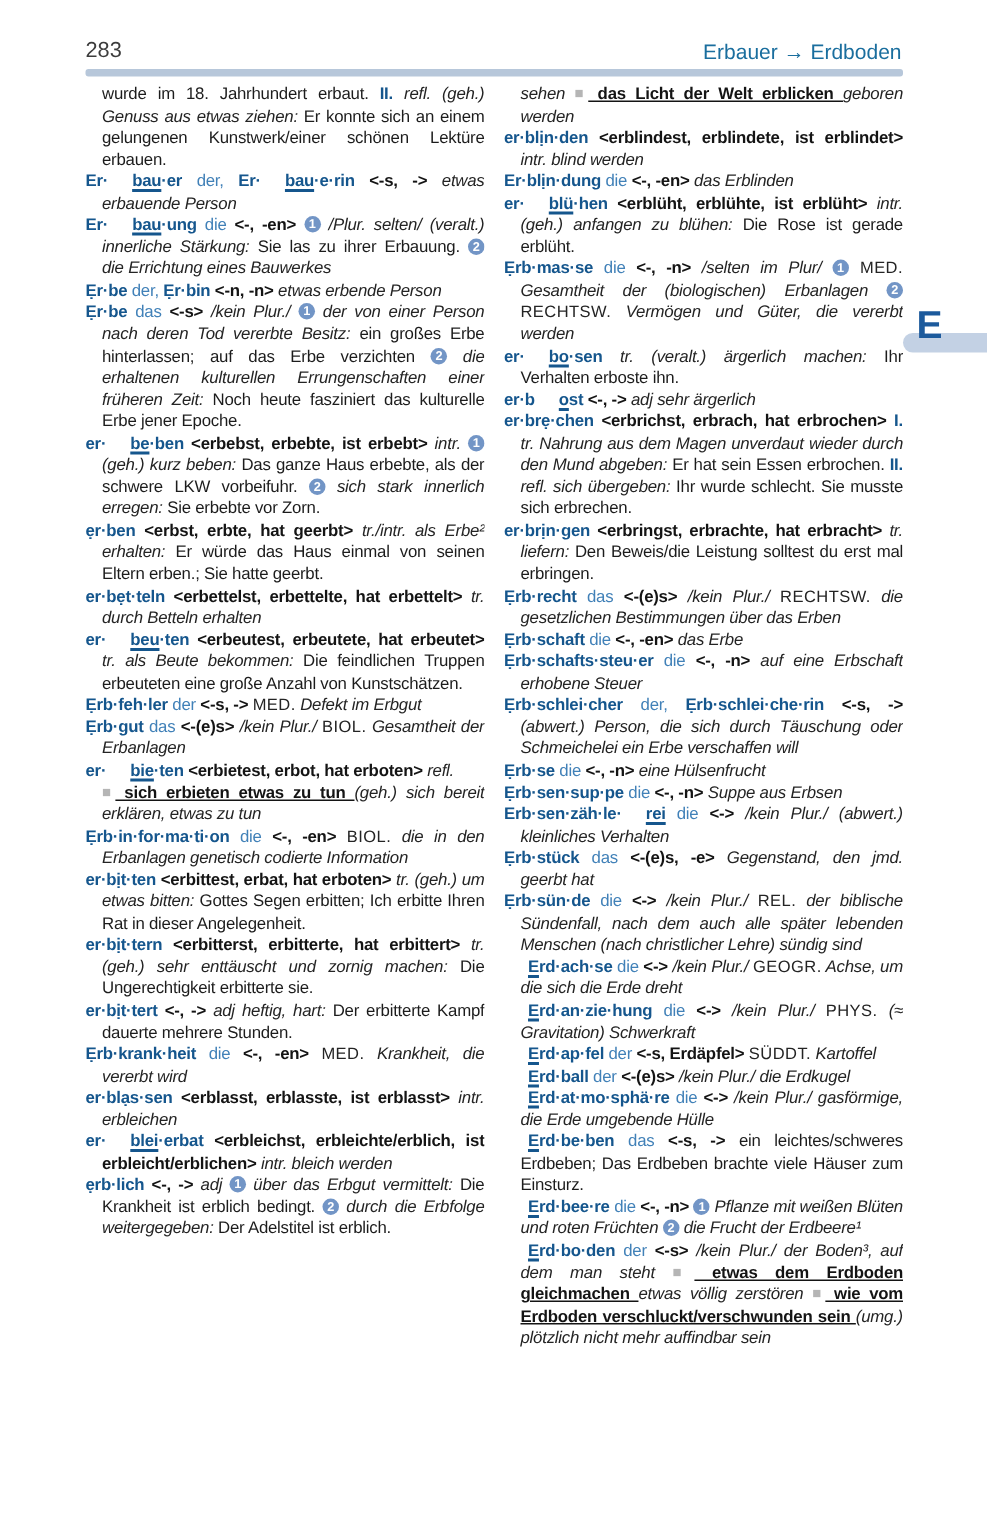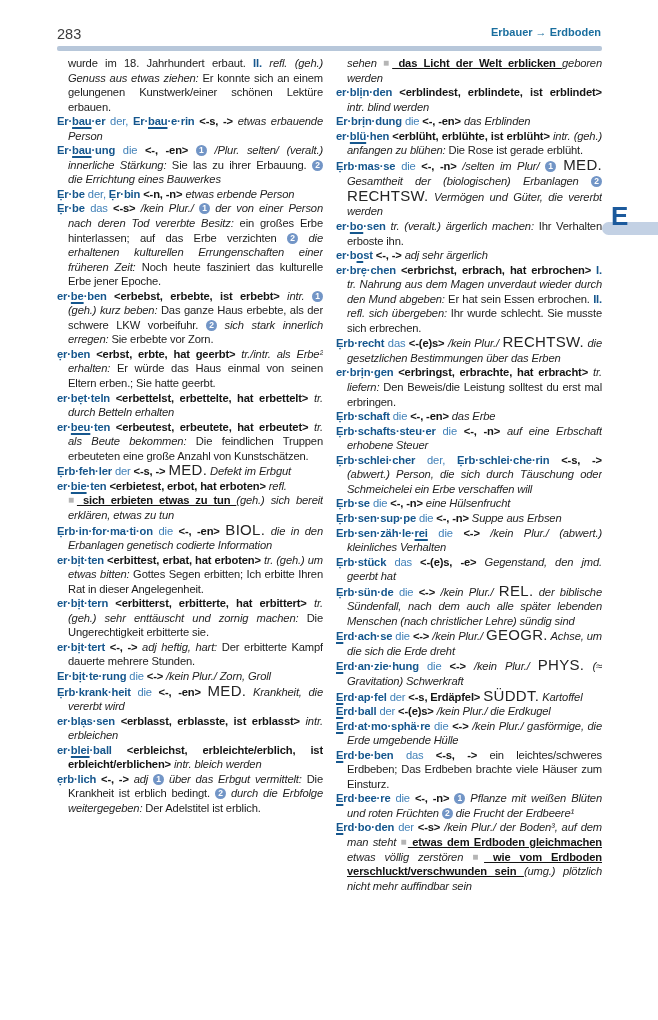--- a/index.html
+++ b/index.html
@@ -1,34 +1,34 @@
 <!DOCTYPE html>
 <html><head>
 <meta charset="utf-8">
 <style>
   html,body{margin:0;padding:0;}
   body{
     width:658px;height:1020px;background:#ffffff;position:relative;
     font-family:"Liberation Sans",sans-serif;color:#1c1c1c;overflow:hidden;
   }
   .pagenum{position:absolute;left:57px;top:26px;font-size:14.5px;color:#3c3c3c;text-align:center;}
-  .guide{position:absolute;right:57px;top:26px;font-size:11px;color:#1a6e9e;font-weight:bold;}
+  .guide{position:absolute;right:57px;top:26px;font-size:14px;color:#1a6e9e;}
   .rule{position:absolute;left:57px;top:46px;width:545px;height:5px;background:#b7c7da;border-radius:2px;}
   .cols{position:absolute;left:57px;top:56px;width:545px;display:flex;gap:13px;}
   .col{width:266px;height:950px;overflow:hidden;font-size:11.2px;line-height:14.55px;
        text-align:justify;letter-spacing:-0.15px;}
   .entry{padding-left:11px;text-indent:-11px;}
   .cont{text-indent:0;}
   .hw{color:#15568d;font-weight:bold;}
-  .hwu{color:#15568d;font-weight:bold;text-decoration:underline;text-decoration-thickness:1.5px;text-underline-offset:2px;}
+  .hwu{color:#15568d;font-weight:bold;text-decoration:underline;text-decoration-thickness:1.5px;text-underline-offset:2px;margin-left:16px;}
   .art{color:#4181b8;}
   .infl{font-weight:bold;color:#141414;}
   .it{font-style:italic;color:#242424;}
   .pl{color:#1c1c1c;}
-  .sc{font-size:15px;letter-spacing:0.3px;color:#242424;}
+  .sc{font-size:11px;letter-spacing:0.3px;color:#242424;}
   .b{font-weight:bold;color:#141414;text-decoration:underline;}
   .rom{color:#15568d;font-weight:bold;}
   .num{display:inline-block;width:11px;height:11px;border-radius:50%;background:#7295c6;color:#fff;
        font-size:8.5px;line-height:11px;text-align:center;font-style:normal;font-weight:bold;text-indent:0;vertical-align:1px;}
   .sq{color:#b5b5b5;font-size:10px;vertical-align:1px;font-style:normal;}
   .etab-pill{position:absolute;right:0;top:222px;width:56px;height:13px;background:#c3d1e4;border-radius:7px 0 0 7px;}
   .etab-letter{position:absolute;left:611px;top:203px;font-size:26px;line-height:1;font-weight:bold;color:#1c5a9c;}
 </style>
 </head>
 <body>
@@ -43,42 +43,42 @@
         <div class="entry cont"><span class="pl">wurde im 18. Jahrhundert erbaut. </span><span class="rom">II.</span><span class="it"> refl. (geh.) Genuss aus etwas ziehen:</span><span class="pl"> Er konnte sich an einem gelungenen Kunstwerk/einer schönen Lektüre erbauen.</span></div>
         <div class="entry"><span class="hw">Er·</span><span class="hwu">bau</span><span class="hw">·er</span><span class="art"> der, </span><span class="hw">Er·</span><span class="hwu">bau</span><span class="hw">·e·rin</span><span class="infl"> &lt;-s, -&gt; </span><span class="it">etwas erbauende Person</span></div>
         <div class="entry"><span class="hw">Er·</span><span class="hwu">bau</span><span class="hw">·ung</span><span class="art"> die </span><span class="infl">&lt;-, -en&gt; </span><span class="num">1</span><span class="it"> /Plur. selten/ (veralt.) innerliche Stärkung:</span><span class="pl"> Sie las zu ihrer Erbauung. </span><span class="num">2</span><span class="it"> die Errichtung eines Bauwerkes</span></div>
         <div class="entry"><span class="hw">Ẹr·be</span><span class="art"> der, </span><span class="hw">Ẹr·bin</span><span class="infl"> &lt;-n, -n&gt; </span><span class="it">etwas erbende Person</span></div>
         <div class="entry"><span class="hw">Ẹr·be</span><span class="art"> das </span><span class="infl">&lt;-s&gt; </span><span class="it">/kein Plur./ </span><span class="num">1</span><span class="it"> der von einer Person nach deren Tod vererbte Besitz:</span><span class="pl"> ein großes Erbe hinterlassen; auf das Erbe verzichten </span><span class="num">2</span><span class="it"> die erhaltenen kulturellen Errungenschaften einer früheren Zeit:</span><span class="pl"> Noch heute fasziniert das kulturelle Erbe jener Epoche.</span></div>
         <div class="entry"><span class="hw">er·</span><span class="hwu">be</span><span class="hw">·ben</span><span class="infl"> &lt;erbebst, erbebte, ist erbebt&gt; </span><span class="it">intr. </span><span class="num">1</span><span class="it"> (geh.) kurz beben:</span><span class="pl"> Das ganze Haus erbebte, als der schwere LKW vorbeifuhr. </span><span class="num">2</span><span class="it"> sich stark innerlich erregen:</span><span class="pl"> Sie erbebte vor Zorn.</span></div>
         <div class="entry"><span class="hw">ẹr·ben</span><span class="infl"> &lt;erbst, erbte, hat geerbt&gt; </span><span class="it">tr./intr. als Erbe² erhalten:</span><span class="pl"> Er würde das Haus einmal von seinen Eltern erben.; Sie hatte geerbt.</span></div>
         <div class="entry"><span class="hw">er·bẹt·teln</span><span class="infl"> &lt;erbettelst, erbettelte, hat erbettelt&gt; </span><span class="it">tr. durch Betteln erhalten</span></div>
         <div class="entry"><span class="hw">er·</span><span class="hwu">beu</span><span class="hw">·ten</span><span class="infl"> &lt;erbeutest, erbeutete, hat erbeutet&gt; </span><span class="it">tr. als Beute bekommen:</span><span class="pl"> Die feindlichen Truppen erbeuteten eine große Anzahl von Kunstschätzen.</span></div>
         <div class="entry"><span class="hw">Ẹrb·feh·ler</span><span class="art"> der </span><span class="infl">&lt;-s, -&gt; </span><span class="sc">MED.</span><span class="it"> Defekt im Erbgut</span></div>
+        <div class="entry"><span class="hw">Ẹrb·gut</span><span class="art"> das </span><span class="infl">&lt;-(e)s&gt; </span><span class="it">/kein Plur./ </span><span class="sc">BIOL.</span><span class="it"> Gesamtheit der Erbanlagen</span></div>
         <div class="entry"><span class="hw">er·</span><span class="hwu">bie</span><span class="hw">·ten</span><span class="infl"> &lt;erbietest, erbot, hat erboten&gt; </span><span class="it">refl.</span><br><span class="sq">■</span><span class="b"> sich erbieten etwas zu tun </span><span class="it">(geh.) sich bereit erklären, etwas zu tun</span></div>
         <div class="entry"><span class="hw">Ẹrb·in·for·ma·ti·on</span><span class="art"> die </span><span class="infl">&lt;-, -en&gt; </span><span class="sc">BIOL.</span><span class="it"> die in den Erbanlagen genetisch codierte Information</span></div>
         <div class="entry"><span class="hw">er·bịt·ten</span><span class="infl"> &lt;erbittest, erbat, hat erboten&gt; </span><span class="it">tr. (geh.) um etwas bitten:</span><span class="pl"> Gottes Segen erbitten; Ich erbitte Ihren Rat in dieser Angelegenheit.</span></div>
         <div class="entry"><span class="hw">er·bịt·tern</span><span class="infl"> &lt;erbitterst, erbitterte, hat erbittert&gt; </span><span class="it">tr. (geh.) sehr enttäuscht und zornig machen:</span><span class="pl"> Die Ungerechtigkeit erbitterte sie.</span></div>
         <div class="entry"><span class="hw">er·bịt·tert</span><span class="infl"> &lt;-, -&gt; </span><span class="it">adj heftig, hart:</span><span class="pl"> Der erbitterte Kampf dauerte mehrere Stunden.</span></div>
-        <div class="entry"><span class="hw">Er·bịt·te·rung</span><span class="art"> die </span><span class="infl">&lt;-&gt; </span><span class="it">/kein Plur./ Zorn, Groll</span></div>
         <div class="entry"><span class="hw">Ẹrb·krank·heit</span><span class="art"> die </span><span class="infl">&lt;-, -en&gt; </span><span class="sc">MED.</span><span class="it"> Krankheit, die vererbt wird</span></div>
         <div class="entry"><span class="hw">er·blạs·sen</span><span class="infl"> &lt;erblasst, erblasste, ist erblasst&gt; </span><span class="it">intr. erbleichen</span></div>
-        <div class="entry"><span class="hw">er·</span><span class="hwu">blei</span><span class="hw">·ball</span><span class="infl"> &lt;erbleichst, erbleichte/erblich, ist erbleicht/erblichen&gt; </span><span class="it">intr. bleich werden</span></div>
+        <div class="entry"><span class="hw">er·</span><span class="hwu">blei</span><span class="hw">·erbat</span><span class="infl"> &lt;erbleichst, erbleichte/erblich, ist erbleicht/erblichen&gt; </span><span class="it">intr. bleich werden</span></div>
         <div class="entry"><span class="hw">ẹrb·lich</span><span class="infl"> &lt;-, -&gt; </span><span class="it">adj </span><span class="num">1</span><span class="it"> über das Erbgut vermittelt:</span><span class="pl"> Die Krankheit ist erblich bedingt. </span><span class="num">2</span><span class="it"> durch die Erbfolge weitergegeben:</span><span class="pl"> Der Adelstitel ist erblich.</span></div>
       </div>
     <div class="col">
         <div class="entry cont"><span class="it">sehen </span><span class="sq">■</span><span class="b"> das Licht der Welt erblicken </span><span class="it">geboren werden</span></div>
         <div class="entry"><span class="hw">er·blịn·den</span><span class="infl"> &lt;erblindest, erblindete, ist erblindet&gt; </span><span class="it">intr. blind werden</span></div>
-        <div class="entry"><span class="hw">Er·brịn·dung</span><span class="art"> die </span><span class="infl">&lt;-, -en&gt; </span><span class="it">das Erblinden</span></div>
+        <div class="entry"><span class="hw">Er·blịn·dung</span><span class="art"> die </span><span class="infl">&lt;-, -en&gt; </span><span class="it">das Erblinden</span></div>
         <div class="entry"><span class="hw">er·</span><span class="hwu">blü</span><span class="hw">·hen</span><span class="infl"> &lt;erblüht, erblühte, ist erblüht&gt; </span><span class="it">intr. (geh.) anfangen zu blühen:</span><span class="pl"> Die Rose ist gerade erblüht.</span></div>
         <div class="entry"><span class="hw">Ẹrb·mas·se</span><span class="art"> die </span><span class="infl">&lt;-, -n&gt; </span><span class="it">/selten im Plur/ </span><span class="num">1</span><span class="sc"> MED.</span><span class="it"> Gesamtheit der (biologischen) Erbanlagen </span><span class="num">2</span><span class="sc"> RECHTSW.</span><span class="it"> Vermögen und Güter, die vererbt werden</span></div>
         <div class="entry"><span class="hw">er·</span><span class="hwu">bo</span><span class="hw">·sen</span><span class="it"> tr. (veralt.) ärgerlich machen:</span><span class="pl"> Ihr Verhalten erboste ihn.</span></div>
         <div class="entry"><span class="hw">er·b</span><span class="hwu">o</span><span class="hw">st</span><span class="infl"> &lt;-, -&gt; </span><span class="it">adj sehr ärgerlich</span></div>
         <div class="entry"><span class="hw">er·brẹ·chen</span><span class="infl"> &lt;erbrichst, erbrach, hat erbrochen&gt; </span><span class="rom">I.</span><span class="it"> tr. Nahrung aus dem Magen unverdaut wieder durch den Mund abgeben:</span><span class="pl"> Er hat sein Essen erbrochen. </span><span class="rom">II.</span><span class="it"> refl. sich übergeben:</span><span class="pl"> Ihr wurde schlecht. Sie musste sich erbrechen.</span></div>
+        <div class="entry"><span class="hw">er·brịn·gen</span><span class="infl"> &lt;erbringst, erbrachte, hat erbracht&gt; </span><span class="it">tr. liefern:</span><span class="pl"> Den Beweis/die Leistung solltest du erst mal erbringen.</span></div>
         <div class="entry"><span class="hw">Ẹrb·recht</span><span class="art"> das </span><span class="infl">&lt;-(e)s&gt; </span><span class="it">/kein Plur./ </span><span class="sc">RECHTSW.</span><span class="it"> die gesetzlichen Bestimmungen über das Erben</span></div>
-        <div class="entry"><span class="hw">er·brịn·gen</span><span class="infl"> &lt;erbringst, erbrachte, hat erbracht&gt; </span><span class="it">tr. liefern:</span><span class="pl"> Den Beweis/die Leistung solltest du erst mal erbringen.</span></div>
         <div class="entry"><span class="hw">Ẹrb·schaft</span><span class="art"> die </span><span class="infl">&lt;-, -en&gt; </span><span class="it">das Erbe</span></div>
         <div class="entry"><span class="hw">Ẹrb·schafts·steu·er</span><span class="art"> die </span><span class="infl">&lt;-, -n&gt; </span><span class="it">auf eine Erbschaft erhobene Steuer</span></div>
         <div class="entry"><span class="hw">Ẹrb·schlei·cher</span><span class="art"> der, </span><span class="hw">Ẹrb·schlei·che·rin</span><span class="infl"> &lt;-s, -&gt; </span><span class="it">(abwert.) Person, die sich durch Täuschung oder Schmeichelei ein Erbe verschaffen will</span></div>
         <div class="entry"><span class="hw">Ẹrb·se</span><span class="art"> die </span><span class="infl">&lt;-, -n&gt; </span><span class="it">eine Hülsenfrucht</span></div>
         <div class="entry"><span class="hw">Ẹrb·sen·sup·pe</span><span class="art"> die </span><span class="infl">&lt;-, -n&gt; </span><span class="it">Suppe aus Erbsen</span></div>
         <div class="entry"><span class="hw">Erb·sen·zäh·le·</span><span class="hwu">rei</span><span class="art"> die </span><span class="infl">&lt;-&gt; </span><span class="it">/kein Plur./ (abwert.) kleinliches Verhalten</span></div>
         <div class="entry"><span class="hw">Ẹrb·stück</span><span class="art"> das </span><span class="infl">&lt;-(e)s, -e&gt; </span><span class="it">Gegenstand, den jmd. geerbt hat</span></div>
         <div class="entry"><span class="hw">Ẹrb·sün·de</span><span class="art"> die </span><span class="infl">&lt;-&gt; </span><span class="it">/kein Plur./ </span><span class="sc">REL.</span><span class="it"> der biblische Sündenfall, nach dem auch alle später lebenden Menschen (nach christlicher Lehre) sündig sind</span></div>
         <div class="entry"><span class="hwu">E</span><span class="hw">rd·ach·se</span><span class="art"> die </span><span class="infl">&lt;-&gt; </span><span class="it">/kein Plur./ </span><span class="sc">GEOGR.</span><span class="it"> Achse, um die sich die Erde dreht</span></div>
         <div class="entry"><span class="hwu">E</span><span class="hw">rd·an·zie·hung</span><span class="art"> die </span><span class="infl">&lt;-&gt; </span><span class="it">/kein Plur./ </span><span class="sc">PHYS.</span><span class="it"> (≈ Gravitation) Schwerkraft</span></div>

